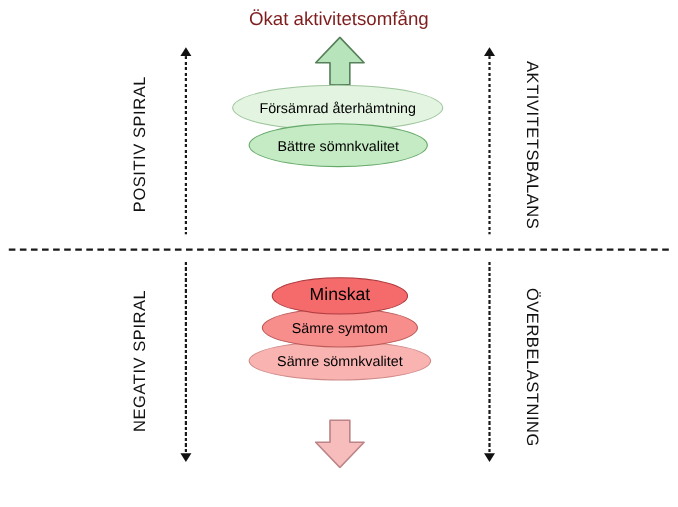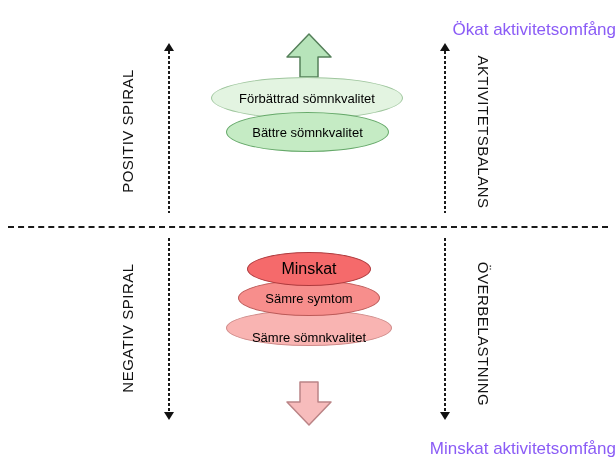--- a/index.html
+++ b/index.html
@@ -8,24 +8,23 @@
     width: 616px;
     height: 461px;
     background: #fff;
     font-family: "Liberation Sans", sans-serif;
     color: #000;
     overflow: hidden;
   }
   .title {
     position: absolute;
     left: 0; right: 0;
-    text-align: right;
+    text-align: center;
     font-size: 17px;
-    color: #8b5cf6;
-    margin-top: 12px;
+    color: #7f1d1d;
   }
   .title-top { top: 8px; }
   .title-bottom { top: 427px; }
 
   .ellipse {
     position: absolute;
     border-radius: 50%;
     border: 1px solid #888;
     display: flex;
     align-items: center;
@@ -118,42 +117,41 @@
   <div class="vline vl-lt"></div>
   <div class="ah ah-up ah-r"></div>
   <div class="vline vl-rt"></div>
 
   <div class="side-label rot-ccw sl-lt">POSITIV SPIRAL</div>
   <div class="side-label rot-ccw sl-lb">NEGATIV SPIRAL</div>
   <div class="side-label rot-cw sl-rt">AKTIVITETSBALANS</div>
   <div class="side-label rot-cw sl-rb">ÖVERBELASTNING</div>
 
   <div class="ellipse g1" style="background-color: rgb(227, 244, 225); border-color: rgb(159, 198, 158);">
-    <span>Förbättrad sömnkvalitet</span>
+    <span>Försämrad återhämtning</span>
   </div>
   <div class="ellipse g2" style="background-color: rgb(197, 235, 196); border-color: rgb(102, 169, 106);">
     <span>Bättre sömnkvalitet</span>
   </div>
 
   <div class="divider"></div>
 
-  <div class="ellipse r3" style="background-color: rgb(249, 180, 178); border-color: rgb(207, 138, 136); align-items: flex-end;">
+  <div class="ellipse r3" style="background-color: rgb(249, 180, 178); border-color: rgb(207, 138, 136);">
     <span>Sämre sömnkvalitet</span>
   </div>
   <div class="ellipse r2" style="background-color: rgb(247, 142, 140); border-color: rgb(188, 90, 88);">
     <span>Sämre symtom</span>
   </div>
   <div class="ellipse r1" style="background-color: rgb(245, 106, 107); border-color: rgb(174, 59, 62);">
     <span>Minskat</span>
   </div>
 
   <div class="vline vl-lb"></div>
   <div class="ah ah-down ah-l"></div>
   <div class="vline vl-rb"></div>
   <div class="ah ah-down ah-r"></div>
 
   <svg class="block-arrow arrow-down" viewBox="0 0 48 45">
     <polygon points="15,1 33,1 33,21 46,21 24,44 2,21 15,21" stroke-width="1.5" stroke-linejoin="round" fill="#f7bcbc" stroke="#bb8486"></polygon>
   </svg>
 
-  <div class="title title-bottom">Minskat aktivitetsomfång</div>
 
 </div>
 
 </body></html>

